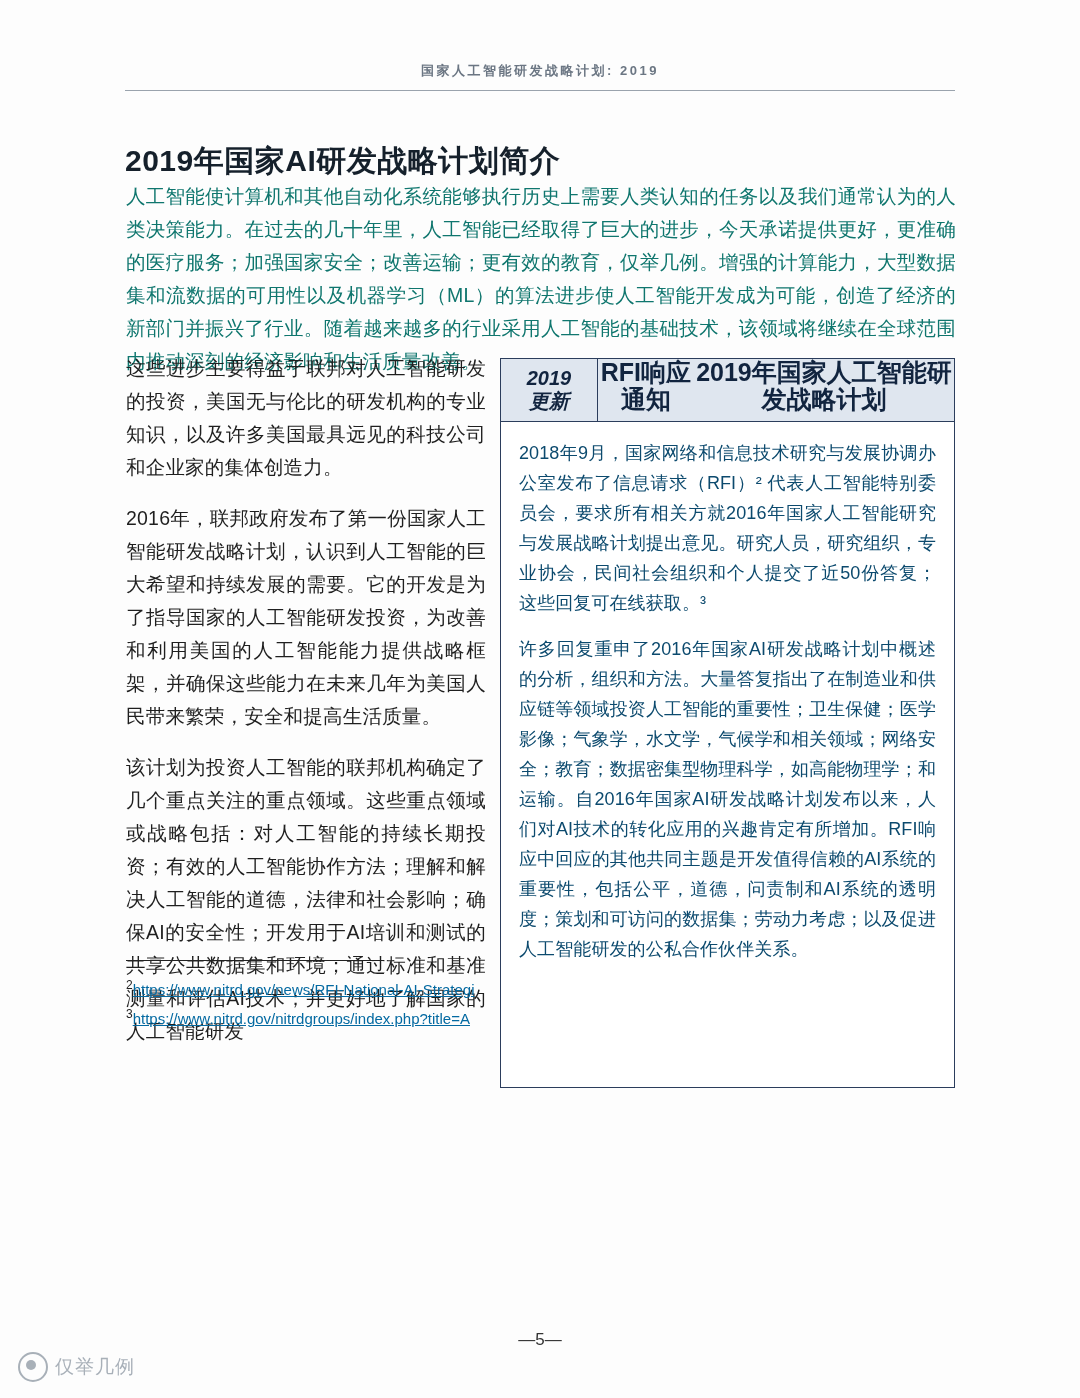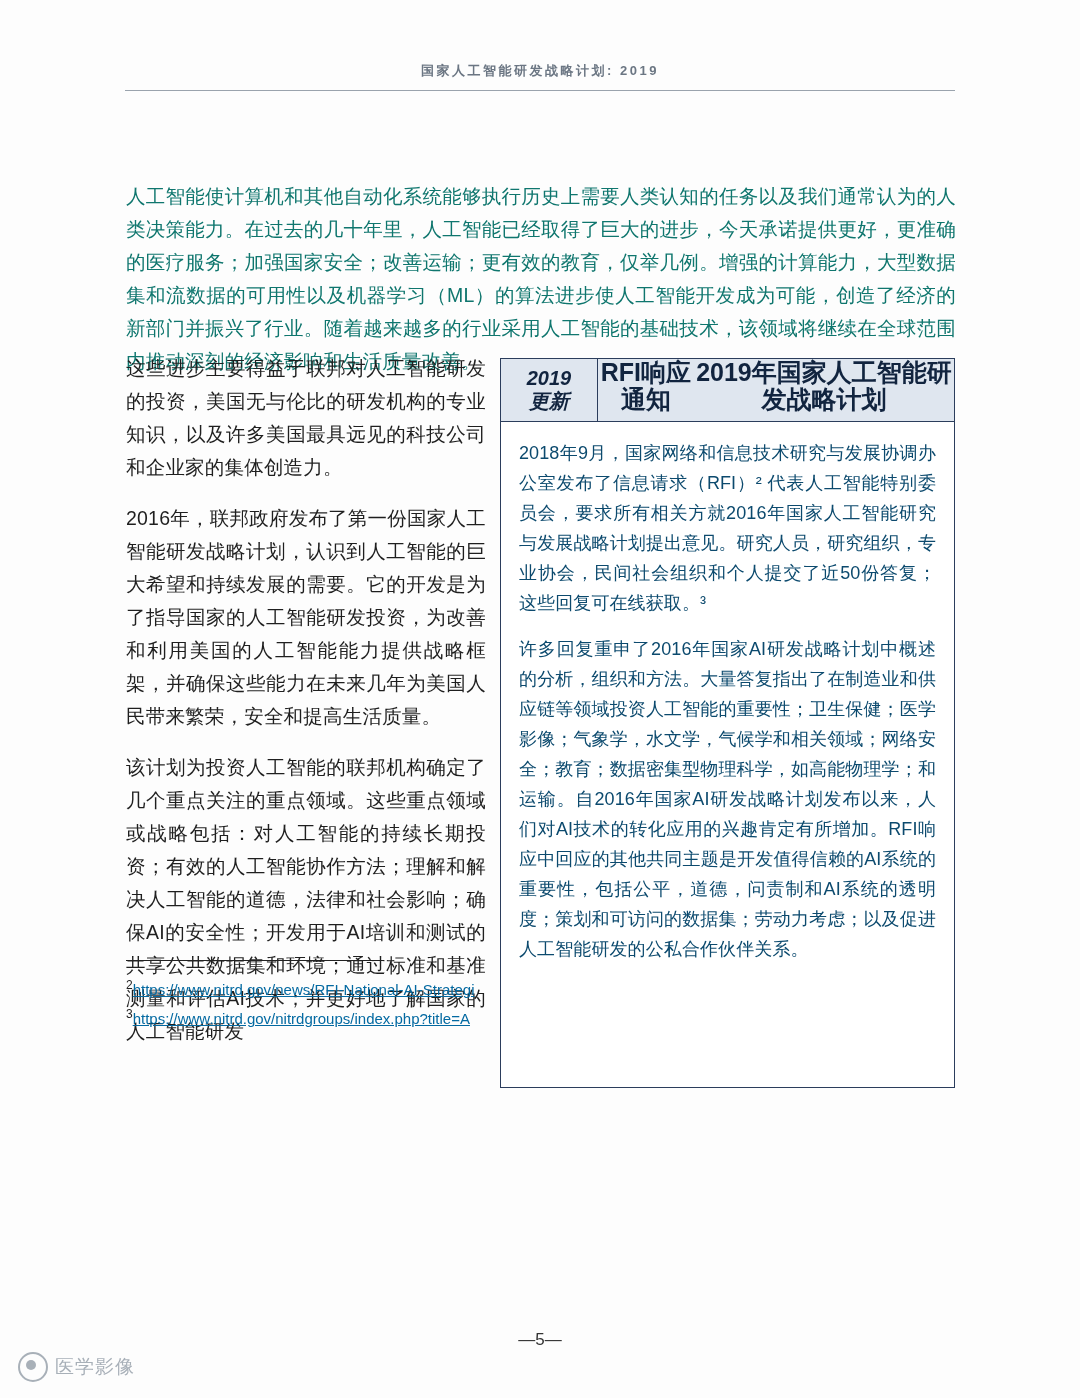--- a/index.html
+++ b/index.html
@@ -210,20 +210,21 @@
 </style>
 </head>
 <body>
 
 <div class="page">
 
   <div class="runhead">
     <div class="runhead-text">国家人工智能研发战略计划: 2019</div>
   </div>
 
+  <h1 class="page-title">2019年国家AI研发战略计划简介</h1>
 
   <div class="intro-para">人工智能使计算机和其他自动化系统能够执行历史上需要人类认知的任务以及我们通常认为的人类决策能力。在过去的几十年里，人工智能已经取得了巨大的进步，今天承诺提供更好，更准确的医疗服务；加强国家安全；改善运输；更有效的教育，仅举几例。增强的计算能力，大型数据集和流数据的可用性以及机器学习（ML）的算法进步使人工智能开发成为可能，创造了经济的新部门并振兴了行业。随着越来越多的行业采用人工智能的基础技术，该领域将继续在全球范围内推动深刻的经济影响和生活质量改善。</div>
 
   <div class="left-col">
     <p>这些进步主要得益于联邦对人工智能研发的投资，美国无与伦比的研发机构的专业知识，以及许多美国最具远见的科技公司和企业家的集体创造力。</p>
     <p>2016年，联邦政府发布了第一份国家人工智能研发战略计划，认识到人工智能的巨大希望和持续发展的需要。它的开发是为了指导国家的人工智能研发投资，为改善和利用美国的人工智能能力提供战略框架，并确保这些能力在未来几年为美国人民带来繁荣，安全和提高生活质量。</p>
     <p>该计划为投资人工智能的联邦机构确定了几个重点关注的重点领域。这些重点领域或战略包括：对人工智能的持续长期投资；有效的人工智能协作方法；理解和解决人工智能的道德，法律和社会影响；确保AI的安全性；开发用于AI培训和测试的共享公共数据集和环境；通过标准和基准测量和评估AI技术；并更好地了解国家的人工智能研发</p>
   </div>
 
   <div class="footnotes">
@@ -250,16 +251,16 @@
     <div class="sidebox-body">
       <p>2018年9月，国家网络和信息技术研究与发展协调办公室发布了信息请求（RFI）² 代表人工智能特别委员会，要求所有相关方就2016年国家人工智能研究与发展战略计划提出意见。研究人员，研究组织，专业协会，民间社会组织和个人提交了近50份答复；这些回复可在线获取。³</p>
       <p>许多回复重申了2016年国家AI研发战略计划中概述的分析，组织和方法。大量答复指出了在制造业和供应链等领域投资人工智能的重要性；卫生保健；医学影像；气象学，水文学，气候学和相关领域；网络安全；教育；数据密集型物理科学，如高能物理学；和运输。自2016年国家AI研发战略计划发布以来，人们对AI技术的转化应用的兴趣肯定有所增加。RFI响应中回应的其他共同主题是开发值得信赖的AI系统的重要性，包括公平，道德，问责制和AI系统的透明度；策划和可访问的数据集；劳动力考虑；以及促进人工智能研发的公私合作伙伴关系。</p>
     </div>
   </div>
 
   <div class="page-number">—5—</div>
 
   <div class="watermark">
     <span class="wm-logo"></span>
-    <span class="wm-text">医学影像</span>
+    <span class="wm-text">仅举几例</span>
   </div>
 
 </div>
 
 </body></html>

